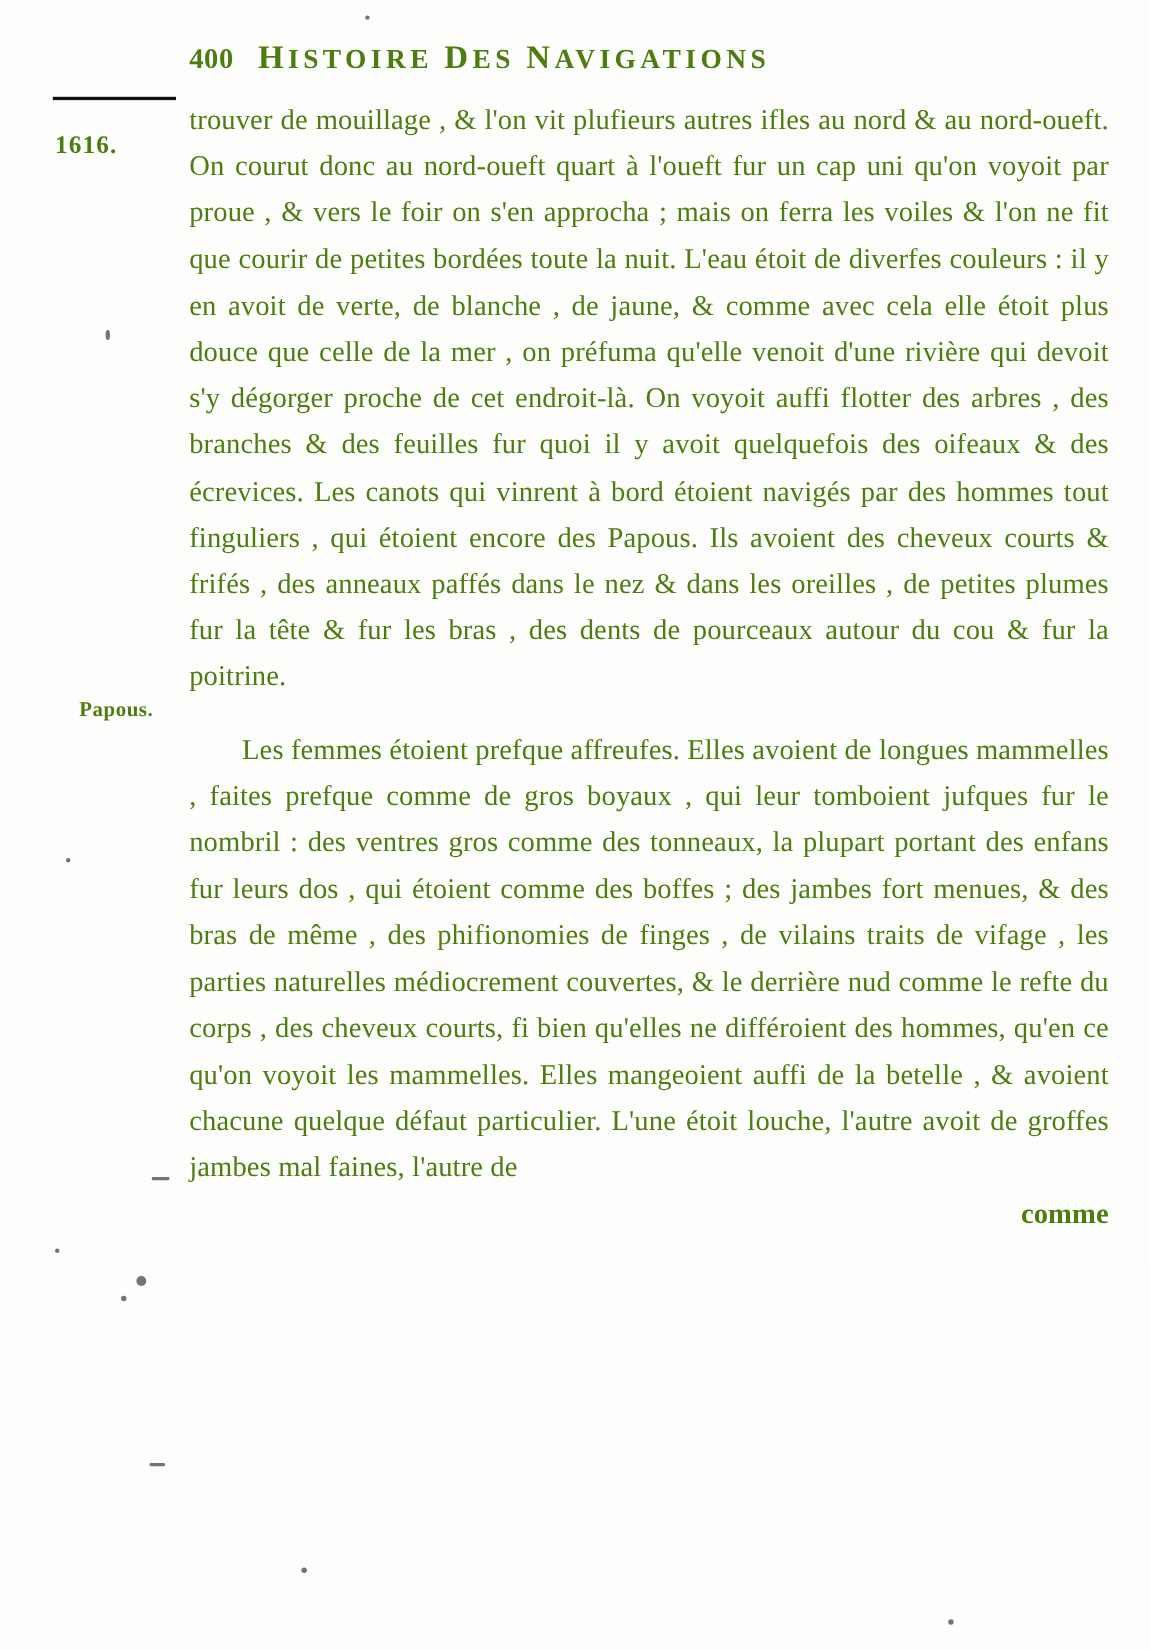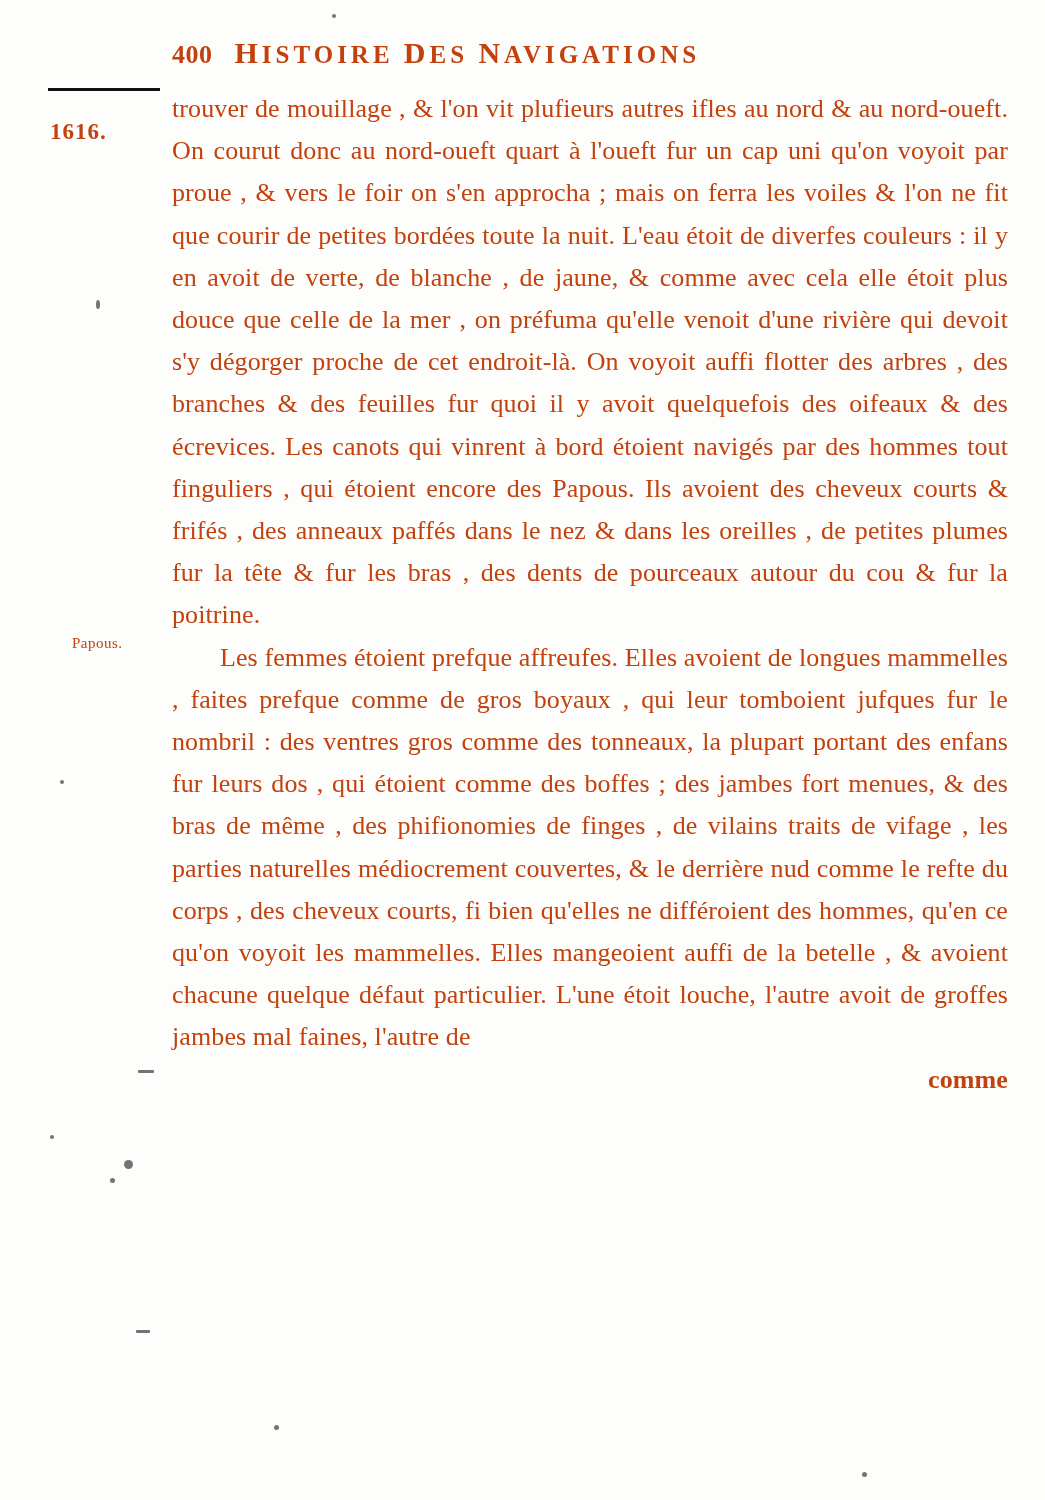--- a/index.html
+++ b/index.html
@@ -7,21 +7,21 @@
     padding: 0;
     background: #ffffff;
   }
   .page {
     position: relative;
     width: 1045px;
     height: 1500px;
     background: #fdfdfb;
     overflow: hidden;
     font-family: "Liberation Serif", serif;
-    color: #c2410c;
+    color: #4d7c0f;
   }
 
   
   .header {
     position: absolute;
     top: 36px;
     left: 172px;
     width: 790px;
     display: flex;
     align-items: baseline;
@@ -57,42 +57,43 @@
     left: 50px;
     font-size: 23px;
     font-weight: bold;
     letter-spacing: 1px;
     margin-top: 21px;
   }
   .side-note {
     position: absolute;
     top: 635px;
     left: 72px;
-    font-size: 15px;
-    font-weight: normal;
+    font-size: 19px;
+    font-weight: bold;
     letter-spacing: 0.5px;
   }
 
   
   .body-text {
     position: absolute;
     top: 88px;
     left: 172px;
     width: 836px;
     font-size: 26px;
     line-height: 42.2px;
     text-align: justify;
     text-justify: inter-word;
     letter-spacing: 0.1px;
   }
   .body-text p {
     margin: 0;
   }
   .body-text p.indent {
     text-indent: 48px;
+    margin-top: 24px;
   }
   .body-text p + p {
     margin-top: 0;
   }
   .last-word {
     display: block;
     text-align: right;
     font-weight: bold;
   }
 

